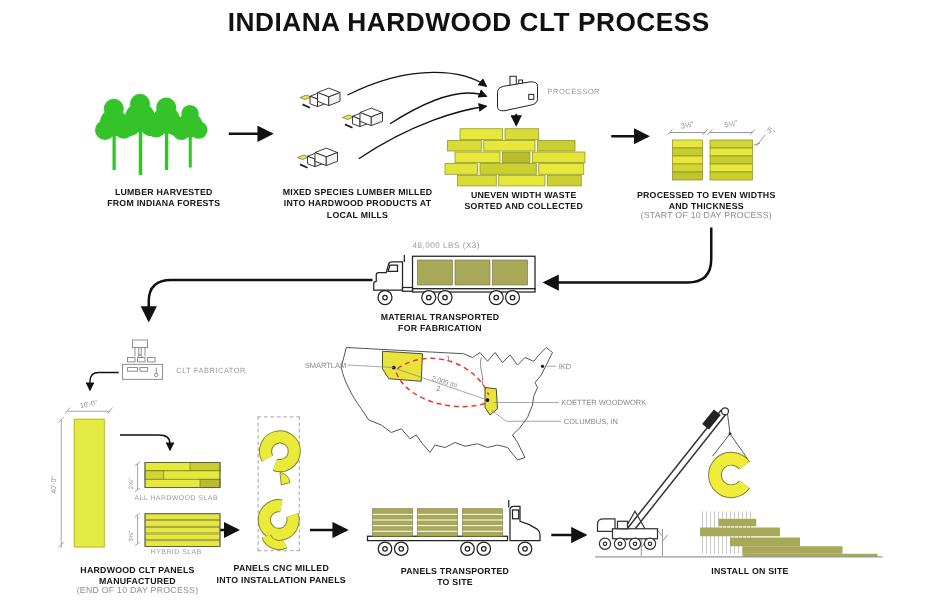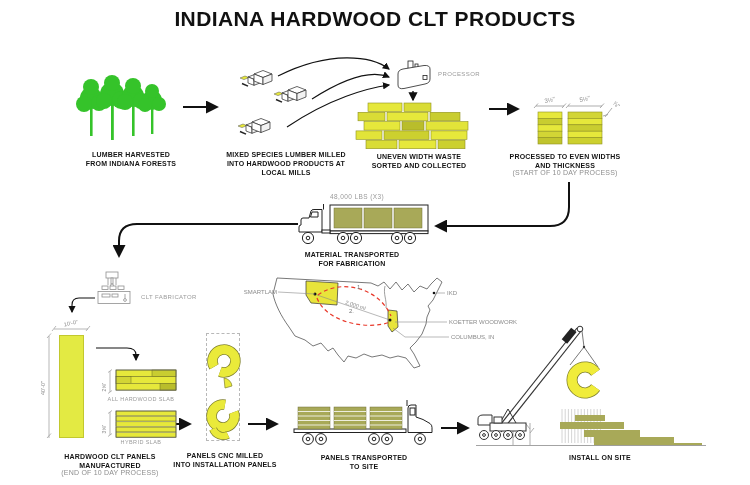--- a/index.html
+++ b/index.html
@@ -17,21 +17,21 @@
   .panel-tall{position:absolute;left:59px;top:335px;width:25px;height:103px;
        background:#e3ea43;border:.5px solid #c2c82e;box-sizing:border-box;}
   .cnc-box{position:absolute;left:206px;top:333px;width:34px;height:108px;
        border:1px dashed #b8b8b8;box-sizing:border-box;background:#fff;}
 </style>
 </head>
 <body>
 
 <div class="canvas">
 
-  <div class="title">INDIANA HARDWOOD CLT PRODUCTS</div>
+  <div class="title">INDIANA HARDWOOD CLT PROCESS</div>
 
   <svg style="left:0;top:0;" width="750" height="485" viewBox="0 0 750 485">
     <defs>
       <marker id="ah" viewBox="0 0 10 10" refX="8.5" refY="5" markerWidth="6.5" markerHeight="6.5" orient="auto-start-reverse">
         <path d="M0,0 L10,5 L0,10 Z" fill="#111"></path>
       </marker>
     </defs>
     <g stroke="#111" fill="none">
       <path d="M183,107 L217,107" stroke-width="2" marker-end="url(#ah)"></path>
       <path d="M278,76 C330,50 372,56 389,69" stroke-width="1.1" marker-end="url(#ah)"></path>

